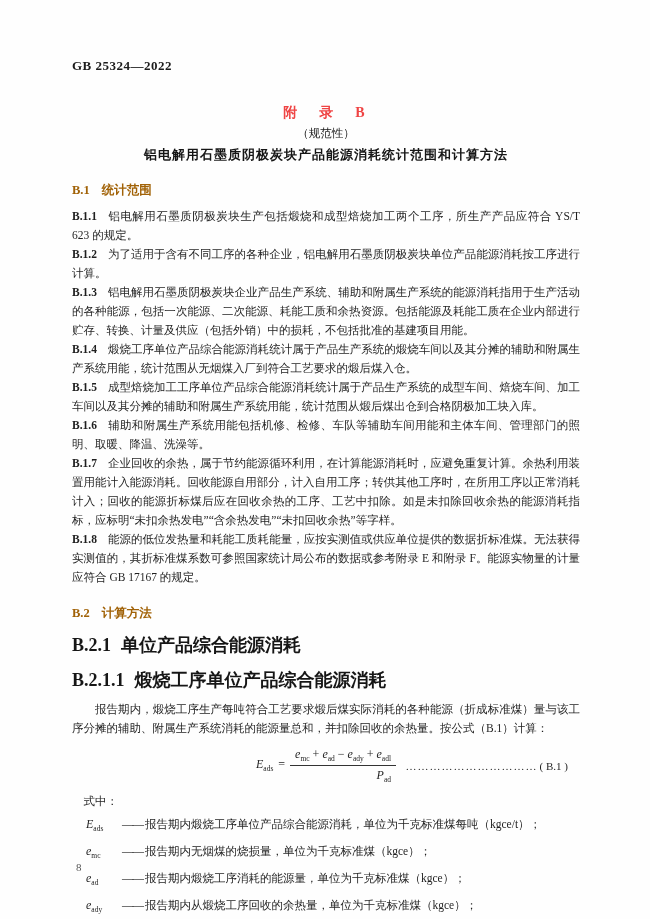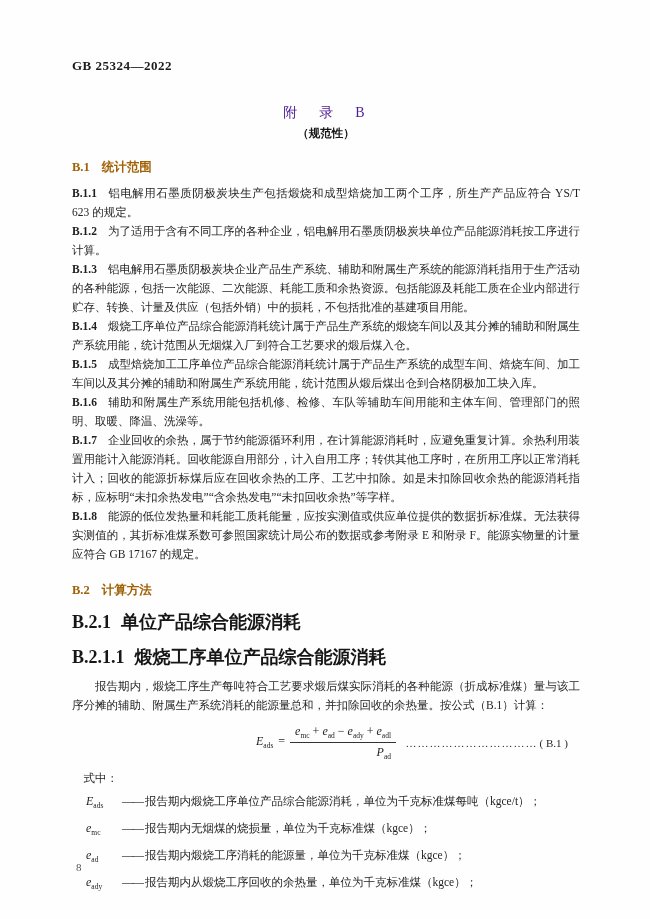--- a/index.html
+++ b/index.html
@@ -23,28 +23,28 @@
     font-weight: 700;
     letter-spacing: 0.5px;
     color: #1c1c1c;
   }
   .appendix-head {
     margin-top: 30px;
     text-align: center;
   }
   .appendix-line1 {
     font-size: 14px;
-    font-weight: 400;
+    font-weight: 700;
     letter-spacing: 4px;
-    color: #4c1d95;
+    color: #ef4444;
   }
   .appendix-line2 {
     margin-top: 4px;
     font-size: 11.5px;
-    font-weight: 700;
+    font-weight: 400;
     color: #161616;
   }
   .appendix-line3 {
     margin-top: 5px;
     font-size: 13px;
     font-weight: 700;
     letter-spacing: 1px;
     color: #161616;
   }
   .sec-head {
@@ -171,20 +171,21 @@
 </head>
 <body>
 
 <div class="page">
 
   <div class="doc-code">GB 25324—2022</div>
 
   <div class="appendix-head">
     <div class="appendix-line1">附　录　B</div>
     <div class="appendix-line2">（规范性）</div>
+    <div class="appendix-line3">铝电解用石墨质阴极炭块产品能源消耗统计范围和计算方法</div>
   </div>
 
   <div class="sec-head">
     <span class="sec-num">B.1</span><span>统计范围</span>
   </div>
 
   <div class="clauses">
     <p class="clause"><span class="cnum">B.1.1</span><span>铝电解用石墨质阴极炭块生产包括煅烧和成型焙烧加工两个工序，所生产产品应符合 YS/T 623 的规定。</span></p>
     <p class="clause"><span class="cnum">B.1.2</span><span>为了适用于含有不同工序的各种企业，铝电解用石墨质阴极炭块单位产品能源消耗按工序进行计算。</span></p>
     <p class="clause"><span class="cnum">B.1.3</span><span>铝电解用石墨质阴极炭块企业产品生产系统、辅助和附属生产系统的能源消耗指用于生产活动的各种能源，包括一次能源、二次能源、耗能工质和余热资源。包括能源及耗能工质在企业内部进行贮存、转换、计量及供应（包括外销）中的损耗，不包括批准的基建项目用能。</span></p>

